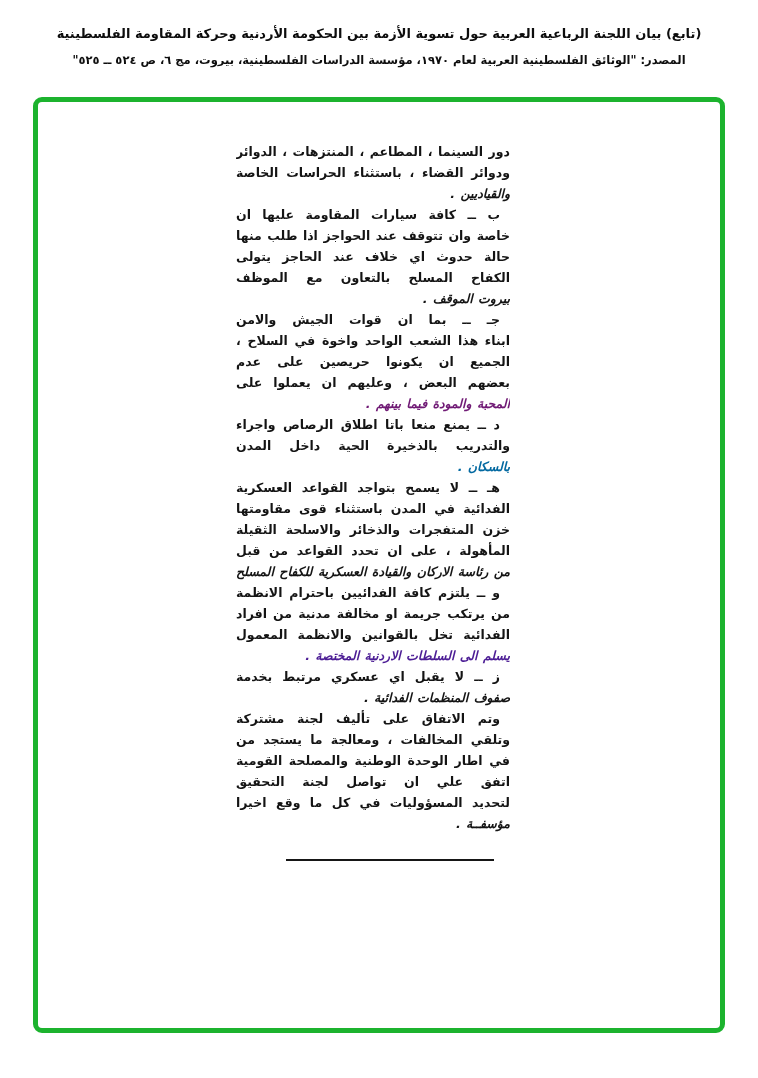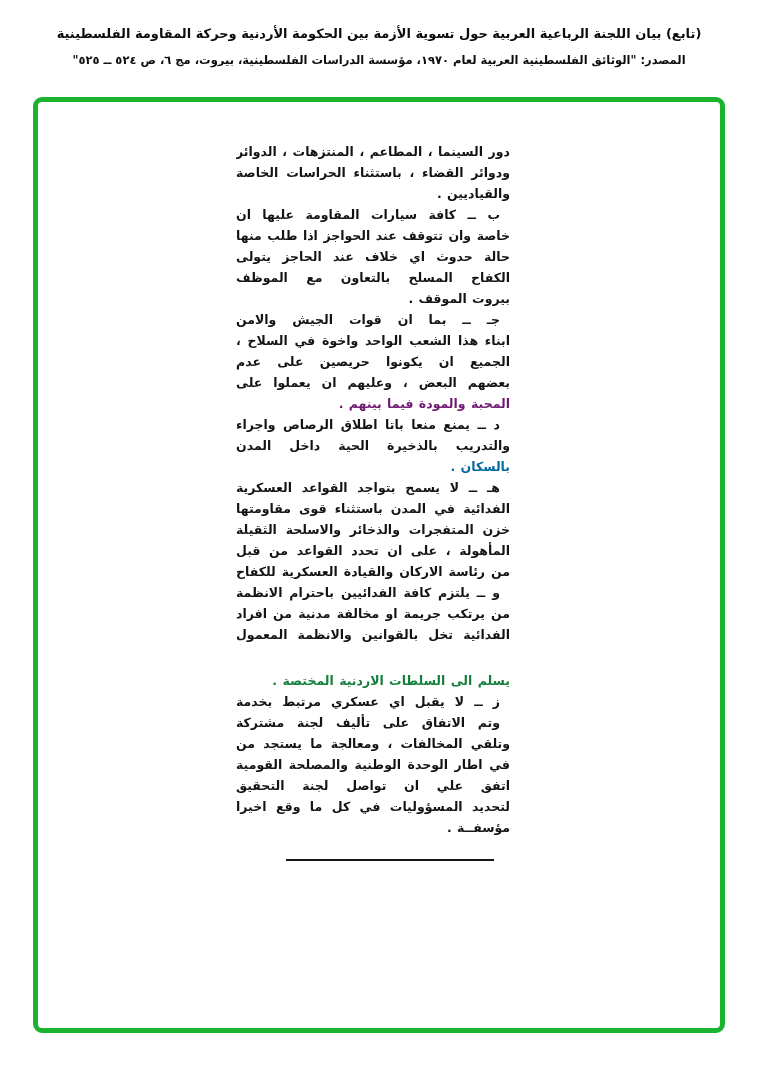--- a/index.html
+++ b/index.html
@@ -22,21 +22,21 @@
   }
   .textcol{
     position:absolute;left:236px;top:141px;width:274px;direction:rtl;
   }
   .line{
     font-size:12.5px;font-weight:bold;color:#141414;
     line-height:21px;height:21px;overflow:hidden;
     text-align:justify;text-align-last:justify;
     word-spacing:1px;
   }
-  .line.end{text-align-last:right;}
+  .line.end{text-align-last:right;font-style:italic;}
   .line.indent{padding-right:10px;}
   .divider{
     position:absolute;left:286px;top:859px;width:208px;height:2px;background:#161616;
   }
 </style>
 </head>
 <body>
 
 <div class="header">
   <div class="doc-title">(تابع) بيان اللجنة الرباعية العربية حول تسوية الأزمة بين الحكومة الأردنية وحركة المقاومة الفلسطينية</div>
@@ -63,22 +63,23 @@
     <div class="line" style="color: rgb(20, 20, 20);">والتدريب بالذخيرة الحية داخل المدن والاماكن الآهلة</div>
     <div class="line end" style="color: #0369a1;">بالسكان .</div>
     <div class="line indent" style="color: rgb(20, 20, 20);">هـ ــ لا يسمح بتواجد القواعد العسكرية للمنظمات</div>
     <div class="line" style="color: rgb(20, 20, 20);">الفدائية في المدن باستثناء قوى مقاومتها الشعبية ، ويمنع</div>
     <div class="line" style="color: rgb(20, 20, 20);">خزن المتفجرات والذخائر والاسلحة الثقيلة في الاماكن</div>
     <div class="line" style="color: rgb(20, 20, 20);">المأهولة ، على ان تحدد القواعد من قبل لجنة مشتركة</div>
     <div class="line end" style="color: rgb(20, 20, 20);">من رئاسة الاركان والقيادة العسكرية للكفاح المسلح .</div>
     <div class="line indent" style="color: rgb(20, 20, 20);">و ــ يلتزم كافة الفدائيين باحترام الانظمة المرعية ، وكل</div>
     <div class="line" style="color: rgb(20, 20, 20);">من يرتكب جريمة او مخالفة مدنية من افراد المنظمات</div>
     <div class="line" style="color: rgb(20, 20, 20);">الفدائية تخل بالقوانين والانظمة المعمول بها في المملكة</div>
-    <div class="line end" style="color: #15803d; margin-top: 25px;">يسلم الى السلطات الاردنية المختصة .</div>
+    <div class="line end" style="color: #4c1d95;">يسلم الى السلطات الاردنية المختصة .</div>
     <div class="line indent" style="color: rgb(20, 20, 20);">ز ــ لا يقبل اي عسكري مرتبط بخدمة الجيش فــي</div>
+    <div class="line end" style="color: rgb(20, 20, 20);">صفوف المنظمات الفدائية .</div>
     <div class="line indent" style="color: rgb(20, 20, 20);">وتم الاتفاق على تأليف لجنة مشتركة لمتابعة العمل ،</div>
     <div class="line" style="color: rgb(20, 20, 20);">وتلقي المخالفات ، ومعالجة ما يستجد من امور ، وذلــك</div>
     <div class="line" style="color: rgb(20, 20, 20);">في اطار الوحدة الوطنية والمصلحة القومية العليا . كما</div>
     <div class="line" style="color: rgb(20, 20, 20);">اتفق علي ان تواصل لجنة التحقيق المشتركة اعمالها</div>
     <div class="line" style="color: rgb(20, 20, 20);">لتحديد المسؤوليات في كل ما وقع اخيرا مــن حوادث</div>
     <div class="line end" style="color: rgb(20, 20, 20);">مؤسفــة .</div>
   </div>
 
 <div class="divider"></div>
 

